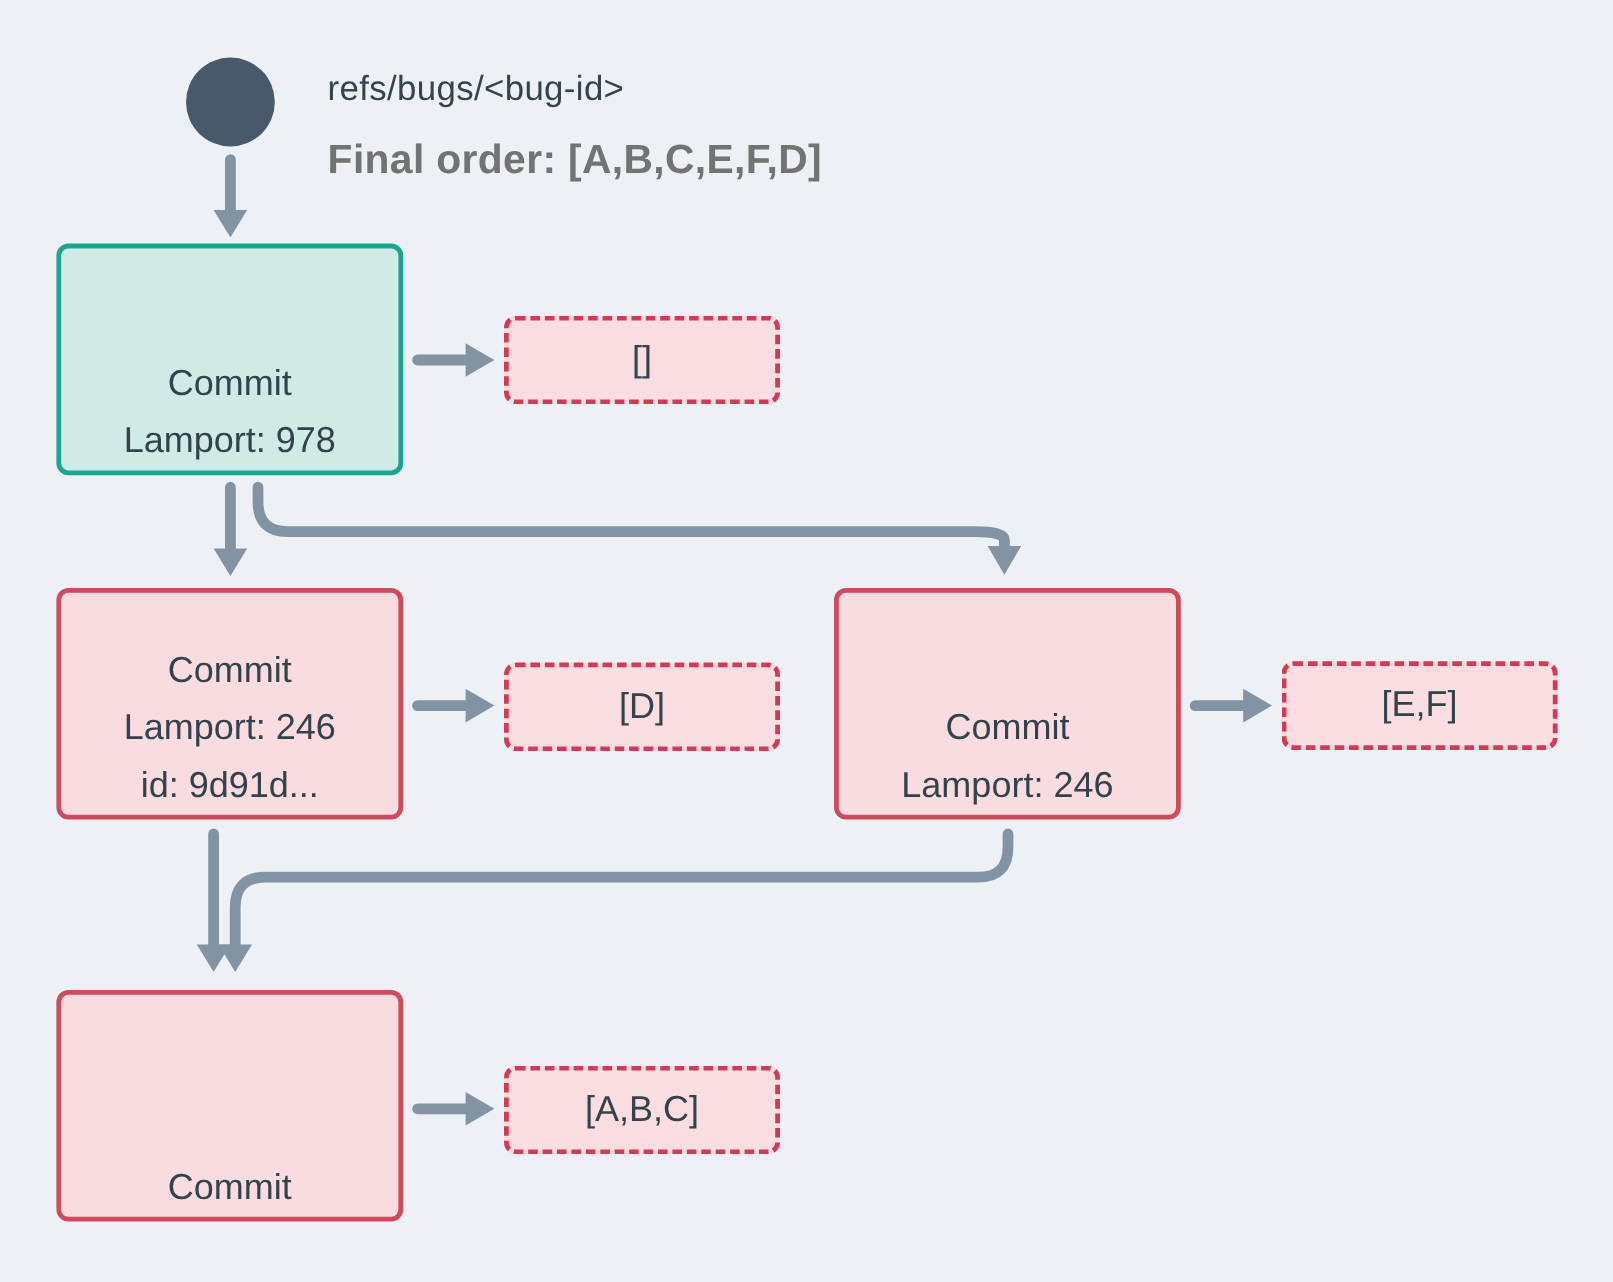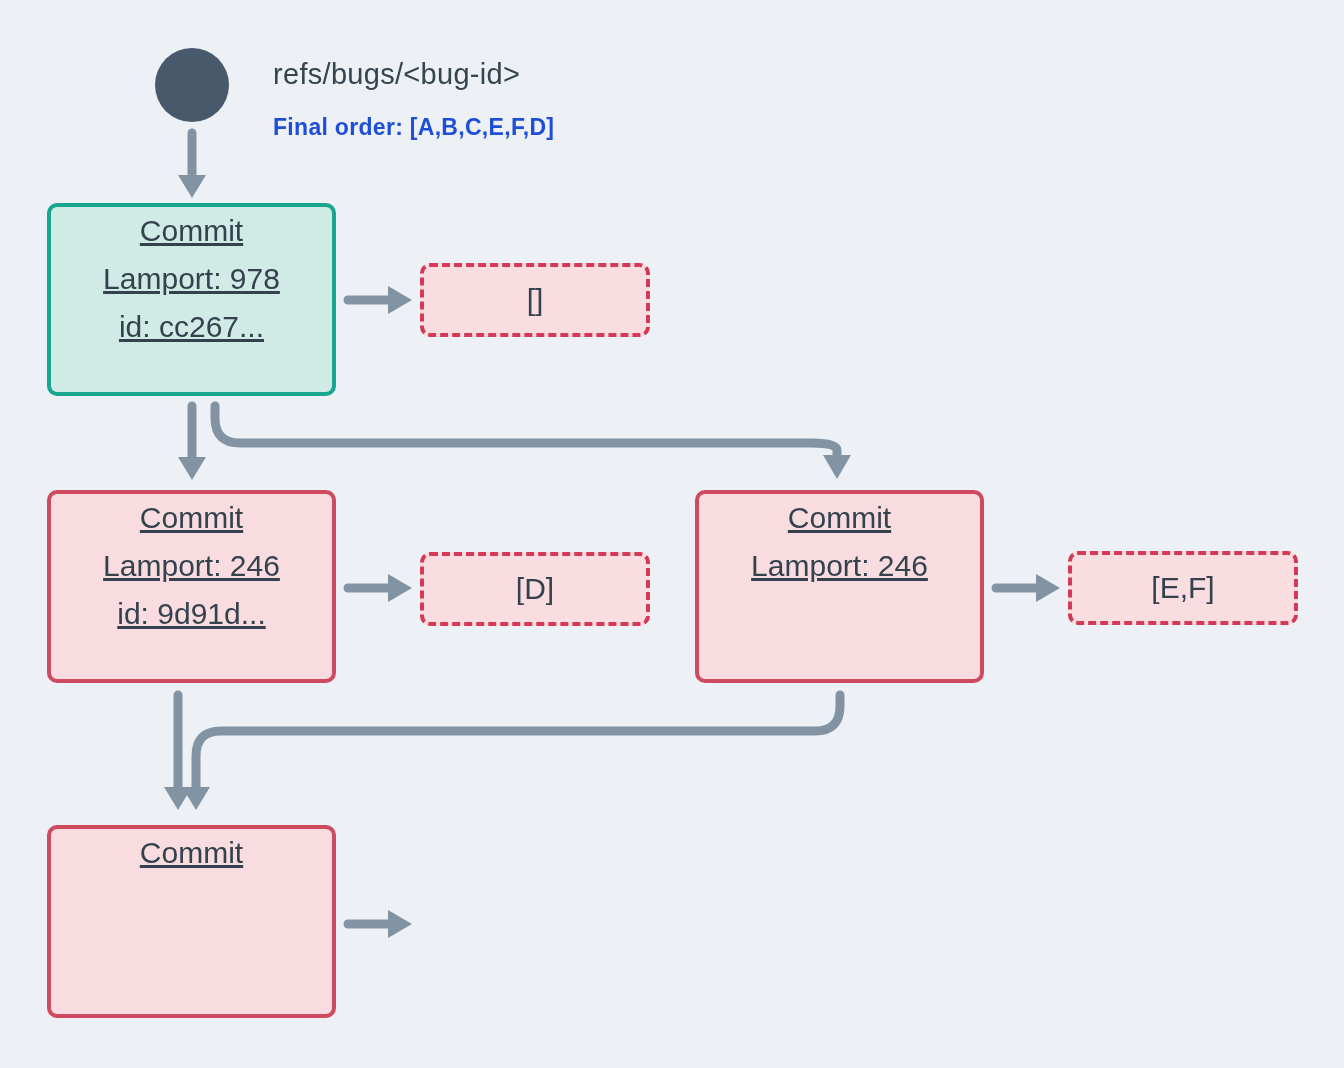--- a/index.html
+++ b/index.html
@@ -44,40 +44,39 @@
     position: absolute;
     left: 273px; top: 58px;
     font-size: 29px;
     letter-spacing: 0.3px;
     color: #36444f;
     white-space: nowrap;
   }
   .final-order {
     position: absolute;
     left: 273px; top: 114px;
-    font-size: 23px;
+    font-size: 34px;
     font-weight: bold;
     letter-spacing: 0.3px;
-    color: #1d4ed8;
+    color: #737373;
     white-space: nowrap;
   }
   .commit-box {
     position: absolute;
     width: 289px; height: 193px;
     box-sizing: border-box;
     border-radius: 10px;
     display: flex;
     flex-direction: column;
-    justify-content: flex-start;
+    justify-content: flex-end;
     align-items: center;
     text-align: center;
     font-size: 30px;
     line-height: 48px;
     color: #34424e;
-    text-decoration: underline;
   }
   .commit-box.teal {
     background: #d0ebe6;
     border: 4px solid #17a78f;
   }
   .commit-box.red {
     background: #f8dce0;
     border: 4px solid #cf4a5e;
   }
   .ops-box {
@@ -139,34 +138,34 @@
     </g>
   </svg>
 
   <div class="ref-circle"></div>
   <div class="ref-name">refs/bugs/&lt;bug-id&gt;</div>
   <div class="final-order">Final order: [A,B,C,E,F,D]</div>
 
   <div class="commit-box teal" style="left:47px; top:203px;">
     <div>Commit</div>
     <div>Lamport: 978</div>
-    <div>id: cc267...</div>
   </div>
   <div class="ops-box" style="left:420px; top:263px;">[]</div>
 
   <div class="commit-box red" style="left:47px; top:490px;">
     <div>Commit</div>
     <div>Lamport: 246</div>
     <div>id: 9d91d...</div>
   </div>
   <div class="ops-box" style="left:420px; top:552px;">[D]</div>
 
   <div class="commit-box red" style="left:695px; top:490px;">
     <div>Commit</div>
     <div>Lamport: 246</div>
   </div>
   <div class="ops-box" style="left:1068px; top:551px;">[E,F]</div>
 
   <div class="commit-box red" style="left:47px; top:825px;">
     <div>Commit</div>
   </div>
+  <div class="ops-box" style="left:420px; top:888px;">[A,B,C]</div>
 
 </div>
 
 </body></html>

